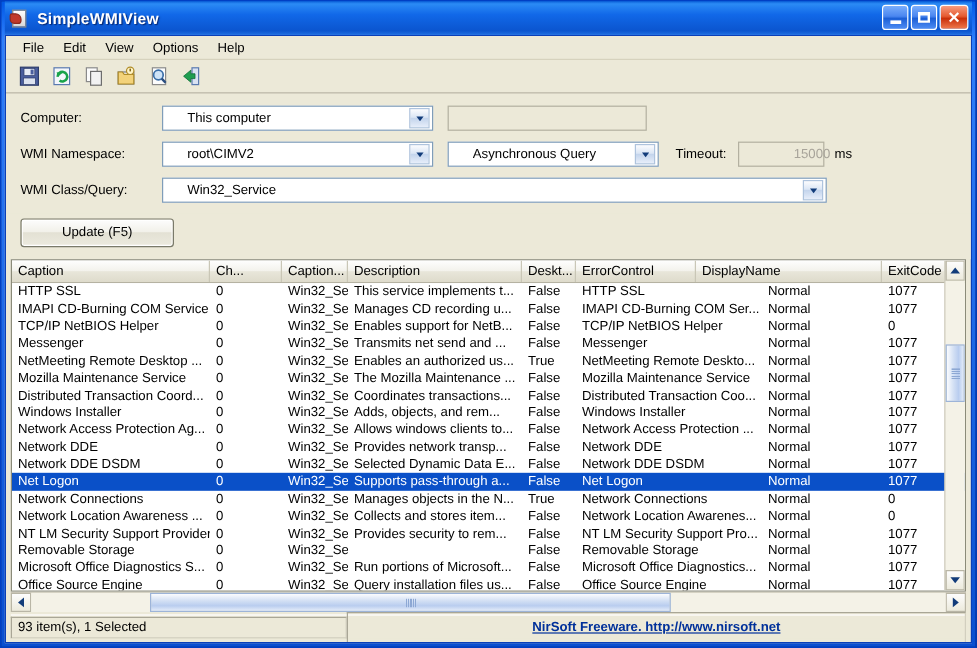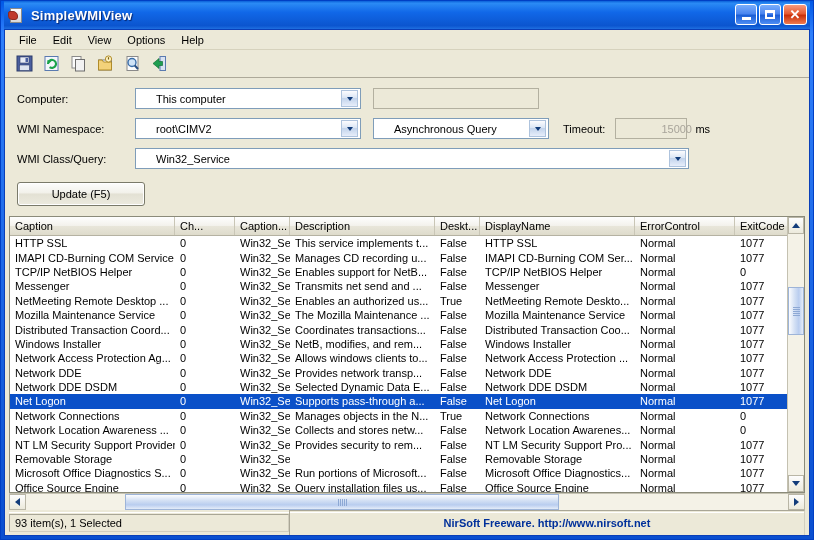--- a/index.html
+++ b/index.html
@@ -345,20 +345,21 @@
   }
   .sb-pane2 {
     flex: 1 1 auto;
     height: 26px;
     border: 1px solid #d2cfbf;
     border-top-color:#a9a696; border-left-color:#a9a696;
     display:flex; align-items:center; justify-content:center;
     font-size: 11px;
     font-weight: bold;
     color: #00309a;
+    text-decoration: underline;
   }
 </style>
 </head>
 <body>
 
 <div class="window">
 
   <div class="titlebar">
     <div class="title-icon">
       <div class="doc"></div>
@@ -480,22 +481,22 @@
       <div class="btn-update">Update (F5)</div>
     </div>
 
     <div class="listwrap">
       <div class="lv-head">
         <div class="hcell c-caption">Caption</div>
         <div class="hcell c-ch">Ch...</div>
         <div class="hcell c-creation">Caption...</div>
         <div class="hcell c-desc">Description</div>
         <div class="hcell c-deskt">Deskt...</div>
+        <div class="hcell c-err">ErrorControl</div>
         <div class="hcell c-display">DisplayName</div>
-        <div class="hcell c-err">ErrorControl</div>
         <div class="hcell c-exit">ExitCode</div>
       </div>
 
       <div class="lv-body" id="lv-body">
           <div class="lrow">
             <div class="lcell c-caption">HTTP SSL</div>
             <div class="lcell c-ch">0</div>
             <div class="lcell c-creation">Win32_Se...</div>
             <div class="lcell c-desc">This service implements t...</div>
             <div class="lcell c-deskt">False</div>
@@ -560,21 +561,21 @@
             <div class="lcell c-desc">Coordinates transactions...</div>
             <div class="lcell c-deskt">False</div>
             <div class="lcell c-display">Distributed Transaction Coo...</div>
             <div class="lcell c-err">Normal</div>
             <div class="lcell c-exit">1077</div>
           </div>
           <div class="lrow">
             <div class="lcell c-caption">Windows Installer</div>
             <div class="lcell c-ch">0</div>
             <div class="lcell c-creation">Win32_Se...</div>
-            <div class="lcell c-desc">NetB, modifies, and rem...</div>
+            <div class="lcell c-desc">Adds, objects, and rem...</div>
             <div class="lcell c-deskt">False</div>
             <div class="lcell c-display">Windows Installer</div>
             <div class="lcell c-err">Normal</div>
             <div class="lcell c-exit">1077</div>
           </div>
           <div class="lrow">
             <div class="lcell c-caption">Network Access Protection Ag...</div>
             <div class="lcell c-ch">0</div>
             <div class="lcell c-creation">Win32_Se...</div>
             <div class="lcell c-desc">Allows windows clients to...</div>
@@ -620,21 +621,21 @@
             <div class="lcell c-desc">Manages objects in the N...</div>
             <div class="lcell c-deskt">True</div>
             <div class="lcell c-display">Network Connections</div>
             <div class="lcell c-err">Normal</div>
             <div class="lcell c-exit">0</div>
           </div>
           <div class="lrow">
             <div class="lcell c-caption">Network Location Awareness ...</div>
             <div class="lcell c-ch">0</div>
             <div class="lcell c-creation">Win32_Se...</div>
-            <div class="lcell c-desc">Collects and stores netw...</div>
+            <div class="lcell c-desc">Collects and stores item...</div>
             <div class="lcell c-deskt">False</div>
             <div class="lcell c-display">Network Location Awarenes...</div>
             <div class="lcell c-err">Normal</div>
             <div class="lcell c-exit">0</div>
           </div>
           <div class="lrow">
             <div class="lcell c-caption">NT LM Security Support Provider</div>
             <div class="lcell c-ch">0</div>
             <div class="lcell c-creation">Win32_Se...</div>
             <div class="lcell c-desc">Provides security to rem...</div>

